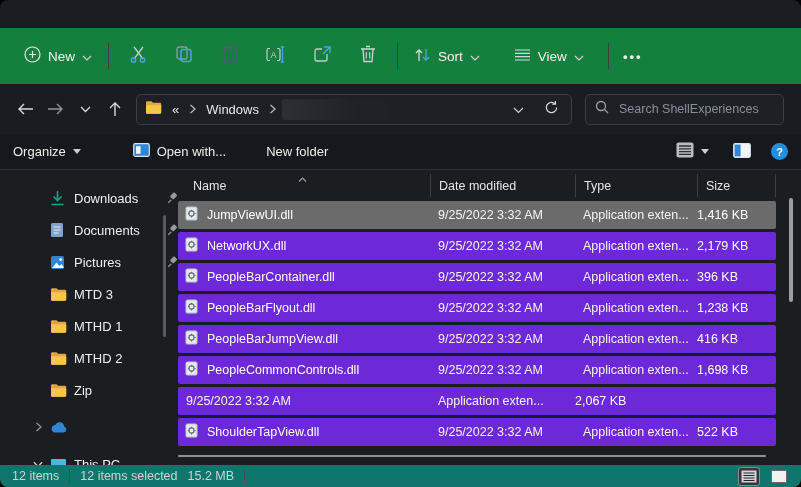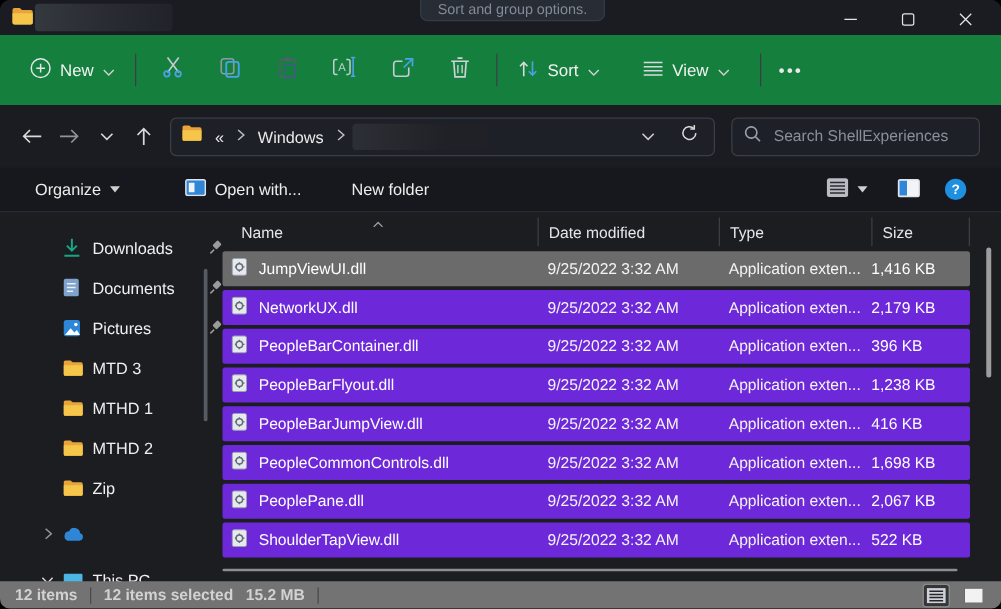--- a/index.html
+++ b/index.html
@@ -39,21 +39,21 @@
        background:linear-gradient(90deg,#2c2f35,#1f2126 70%);}
   .addr-spacer{flex:1;}
   .searchbox{margin-left:13px;width:199px;height:31px;background:#1d2026;border:1px solid #3a3e46;
        border-radius:5px;display:flex;align-items:center;padding:0 9px;box-sizing:border-box;gap:8px;}
   .searchbox input{background:transparent;border:none;outline:none;color:#84cc16;font-size:12.5px;
        width:150px;font-family:"Liberation Sans","DejaVu Sans",sans-serif;}
   .searchbox input::placeholder{color:#8a8f99;}
 
   
   .commandbar{position:absolute;left:0;top:134px;right:0;height:36px;background:#17181d;
-       display:flex;align-items:center;padding:0 22px;box-sizing:border-box;border-bottom:1px solid #2e3036;}
+       display:flex;align-items:center;padding:0 7px;box-sizing:border-box;border-bottom:1px solid #2e3036;}
   .cbtn{display:flex;align-items:center;gap:7px;color:#ededed;font-size:13px;padding:4px 6px;border-radius:4px;}
   .cb-spacer{flex:1;}
   .tri-down{width:0;height:0;border-left:4px solid transparent;border-right:4px solid transparent;
        border-top:5px solid #cfcfcf;display:inline-block;}
 
   
   .content{position:absolute;left:0;top:170px;right:0;bottom:22px;background:#1c1d21;}
 
   
   .sidebar{position:absolute;left:16px;top:0;width:170px;bottom:0;padding-top:12px;box-sizing:border-box;}
@@ -79,59 +79,32 @@
        grid-template-columns:252px 145px 122px 79px;align-items:center;color:#fff;font-size:12.5px;}
   .frow.first{background:#6b6b6b;}
   .cell{white-space:nowrap;overflow:hidden;}
   .c-name{display:flex;align-items:center;gap:9px;padding-left:7px;}
   .c-date,.c-type{padding-left:8px;color:#f4f4f4;}
   .c-size{text-align:left;padding-right:10px;}
   .v-scroll{position:absolute;right:8px;top:28px;width:4px;height:104px;background:#9d9d9d;border-radius:2px;}
   .h-scroll{position:absolute;left:8px;top:285px;width:588px;height:2px;background:#8e8e8e;border-radius:1px;}
 
   
-  .statusbar{position:absolute;left:0;bottom:0;right:0;height:22px;background:#737373;
-       display:flex;align-items:center;padding:0 12px;box-sizing:border-box;color:#d2d2d2;font-size:12.5px;gap:10px;font-weight:bold;}
+  .statusbar{position:absolute;left:0;bottom:0;right:0;height:22px;background:#0f766e;
+       display:flex;align-items:center;padding:0 12px;box-sizing:border-box;color:#d2d2d2;font-size:12.5px;gap:10px;}
   .sdiv{width:1px;height:13px;background:#4a4a4a;}
   .sb-spacer{flex:1;}
   .sb-ic{width:20px;height:17px;display:flex;align-items:center;justify-content:center;border-radius:2px;}
   .sb-ic.active{outline:1px solid #8a8a8a;background:#35363a;}
 </style>
 </head>
 <body>
 
 <div class="window">
 
-  <div class="titlebar">
-    <span class="tb-folder">
-      <svg width="18" height="16" viewBox="0 0 18 16">
-          <path d="M1 3c0-1 .6-1.6 1.6-1.6h4.2L8.6 3h7c1 0 1.6.6 1.6 1.6V13c0 1-.6 1.6-1.6 1.6H2.6C1.6 14.6 1 14 1 13V3z" fill="#e8a33b"></path>
-          <path d="M1 5.6h16.2V13c0 1-.6 1.6-1.6 1.6H2.6C1.6 14.6 1 14 1 13V5.6z" fill="#f6c64a"></path>
-        </svg>
-    </span>
-    <span class="title-redacted"></span>
-    <div class="tooltip">
-      <span>Sort and group options.</span>
-    </div>
-    <span class="wc min">
-      <svg width="11" height="11" viewBox="0 0 11 11">
-          <line x1="0.5" y1="5.5" x2="10.5" y2="5.5" stroke="#e6e6e6" stroke-width="1"></line>
-        </svg>
-    </span>
-    <span class="wc max">
-      <svg width="11" height="11" viewBox="0 0 11 11">
-          <rect x="1" y="1" width="9" height="9" rx="1.5" fill="none" stroke="#e6e6e6" stroke-width="1"></rect>
-        </svg>
-    </span>
-    <span class="wc close">
-      <svg width="11" height="11" viewBox="0 0 11 11">
-          <path d="M1 1l9 9M10 1l-9 9" stroke="#e6e6e6" stroke-width="1"></path>
-        </svg>
-    </span>
-  </div>
 
   <div class="toolbar">
     <div class="tbtn">
       <span>
         <svg width="17" height="17" viewBox="0 0 17 17">
             <circle cx="8.5" cy="8.5" r="7.5" fill="none" stroke="#e3e6ea" stroke-width="1.2"></circle>
             <path d="M8.5 5v7M5 8.5h7" stroke="#e3e6ea" stroke-width="1.2"></path>
           </svg>
       </span>
       <span>New</span>
@@ -573,28 +546,20 @@
                   <path d="M6.5 3.8v1.4M6.5 10v1.4M2.9 7.5h1.4M9.2 7.5h1.4" stroke="#646c78" stroke-width="1.1"></path>
                 </svg></span>
               <span>PeopleCommonControls.dll</span>
             </span>
           <span class="cell c-date">9/25/2022 3:32 AM</span>
           <span class="cell c-type">Application exten...</span>
           <span class="cell c-size">1,698 KB</span>
         </div>
 
         <div class="frow">
-          <span class="cell c-name">
-              <span><svg width="13" height="15" viewBox="0 0 13 15">
-                  <rect x="0.8" y="0.8" width="11.4" height="13.4" rx="1.5" fill="#e6e9ee" stroke="#9aa2ac" stroke-width="0.8"></rect>
-                  <circle cx="6.5" cy="7.5" r="2.6" fill="none" stroke="#646c78" stroke-width="1.2"></circle>
-                  <path d="M6.5 3.8v1.4M6.5 10v1.4M2.9 7.5h1.4M9.2 7.5h1.4" stroke="#646c78" stroke-width="1.1"></path>
-                </svg></span>
-              <span>PeoplePane.dll</span>
-            </span>
           <span class="cell c-date">9/25/2022 3:32 AM</span>
           <span class="cell c-type">Application exten...</span>
           <span class="cell c-size">2,067 KB</span>
         </div>
 
         <div class="frow">
           <span class="cell c-name">
               <span><svg width="13" height="15" viewBox="0 0 13 15">
                   <rect x="0.8" y="0.8" width="11.4" height="13.4" rx="1.5" fill="#e6e9ee" stroke="#9aa2ac" stroke-width="0.8"></rect>
                   <circle cx="6.5" cy="7.5" r="2.6" fill="none" stroke="#646c78" stroke-width="1.2"></circle>

